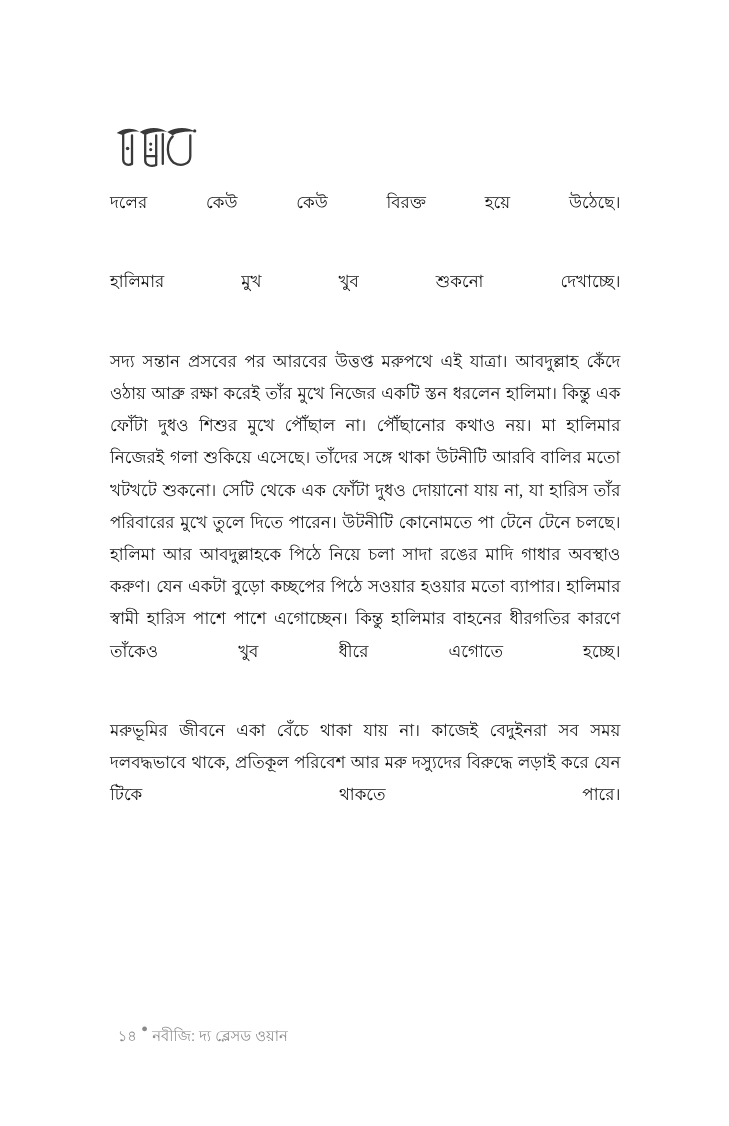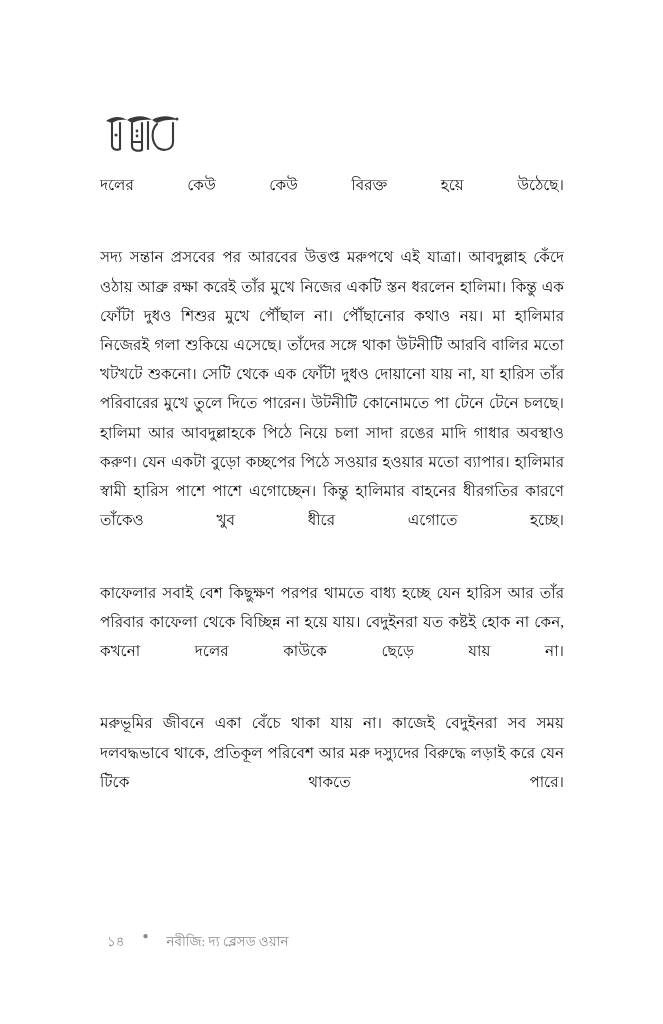--- a/index.html
+++ b/index.html
@@ -74,25 +74,25 @@
     width: 100%;
   }
 
   
   .page-footer {
     position: absolute;
     left: 107px;
     top: 932px;
     display: flex;
     align-items: flex-start;
-    gap: 18px;
+    gap: 4px;
     font-size: 13.4px;
     line-height: 20px;
     color: #8a8a8a;
-    font-family: Liberation Serif, serif;
+    font-family: Liberation Sans, sans-serif;
     white-space: nowrap;
   }
   .footer-bullet {
     font-size: 10px;
     line-height: 1;
     color: #8a8a8a;
     position: relative;
     top: -1px;
   }
 </style>
@@ -120,22 +120,22 @@
 
         <path d="M49 12 C57 7, 68 7, 75 12 C68 11, 59 12, 54 15" fill="#3a3a3a" stroke="none"></path>
         <path d="M54 16 C48 22, 48 34, 55 40 C62 44, 70 41, 70 34 L70 15"></path>
         <circle cx="74" cy="11" r="1.5" fill="#3a3a3a" stroke="none"></circle>
       </g>
     </svg>
   </div>
 
   <div class="text-block">
     <p class="para">দলের কেউ কেউ বিরক্ত হয়ে উঠেছে।</p>
+    <p class="para">হালিমার মুখ খুব শুকনো দেখাচ্ছে।</p>
     <p class="para">সদ্য সন্তান প্রসবের পর আরবের উত্তপ্ত মরুপথে এই যাত্রা। আবদুল্লাহ কেঁদে ওঠায় আব্রু রক্ষা করেই তাঁর মুখে নিজের একটি স্তন ধরলেন হালিমা। কিন্তু এক ফোঁটা দুধও শিশুর মুখে পৌঁছাল না। পৌঁছানোর কথাও নয়। মা হালিমার নিজেরই গলা শুকিয়ে এসেছে। তাঁদের সঙ্গে থাকা উটনীটি আরবি বালির মতো খটখটে শুকনো। সেটি থেকে এক ফোঁটা দুধও দোয়ানো যায় না, যা হারিস তাঁর পরিবারের মুখে তুলে দিতে পারেন। উটনীটি কোনোমতে পা টেনে টেনে চলছে। হালিমা আর আবদুল্লাহকে পিঠে নিয়ে চলা সাদা রঙের মাদি গাধার অবস্থাও করুণ। যেন একটা বুড়ো কচ্ছপের পিঠে সওয়ার হওয়ার মতো ব্যাপার। হালিমার স্বামী হারিস পাশে পাশে এগোচ্ছেন। কিন্তু হালিমার বাহনের ধীরগতির কারণে তাঁকেও খুব ধীরে এগোতে হচ্ছে।</p>
-    <p class="para">কাফেলার সবাই বেশ কিছুক্ষণ পরপর থামতে বাধ্য হচ্ছে যেন হারিস আর তাঁর পরিবার কাফেলা থেকে বিচ্ছিন্ন না হয়ে যায়। বেদুইনরা যত কষ্টই হোক না কেন, কখনো দলের কাউকে ছেড়ে যায় না।</p>
     <p class="para">মরুভূমির জীবনে একা বেঁচে থাকা যায় না। কাজেই বেদুইনরা সব সময় দলবদ্ধভাবে থাকে, প্রতিকূল পরিবেশ আর মরু দস্যুদের বিরুদ্ধে লড়াই করে যেন টিকে থাকতে পারে।</p>
   </div>
 
   <div class="page-footer">
     <span>১৪</span>
     <span class="footer-bullet">●</span>
     <span>নবীজি: দ্য ব্লেসড ওয়ান</span>
   </div>
 
 </div>

